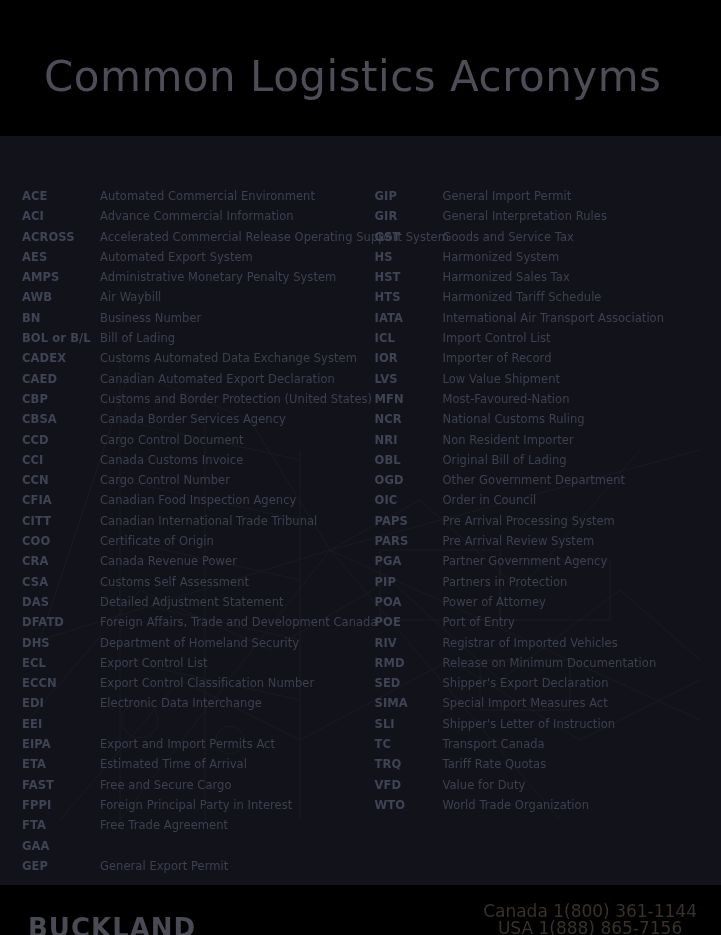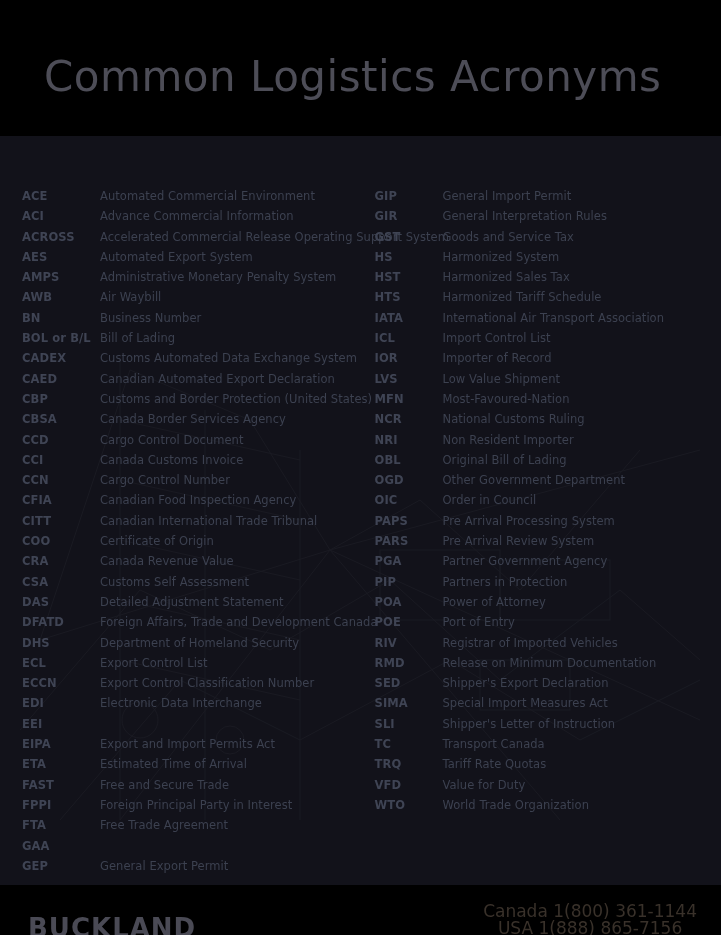--- a/index.html
+++ b/index.html
@@ -226,21 +226,21 @@
       <div class="row">
           <span class="abbr">CITT</span>
           <span class="term">Canadian International Trade Tribunal</span>
         </div>
       <div class="row">
           <span class="abbr">COO</span>
           <span class="term">Certificate of Origin</span>
         </div>
       <div class="row">
           <span class="abbr">CRA</span>
-          <span class="term">Canada Revenue Value</span>
+          <span class="term">Canada Revenue Power</span>
         </div>
       <div class="row">
           <span class="abbr">CSA</span>
           <span class="term">Customs Self Assessment</span>
         </div>
       <div class="row">
           <span class="abbr">DAS</span>
           <span class="term">Detailed Adjustment Statement</span>
         </div>
       <div class="row">
@@ -269,21 +269,21 @@
       <div class="row">
           <span class="abbr">EIPA</span>
           <span class="term">Export and Import Permits Act</span>
         </div>
       <div class="row">
           <span class="abbr">ETA</span>
           <span class="term">Estimated Time of Arrival</span>
         </div>
       <div class="row">
           <span class="abbr">FAST</span>
-          <span class="term">Free and Secure Trade</span>
+          <span class="term">Free and Secure Cargo</span>
         </div>
       <div class="row">
           <span class="abbr">FPPI</span>
           <span class="term">Foreign Principal Party in Interest</span>
         </div>
       <div class="row">
           <span class="abbr">FTA</span>
           <span class="term">Free Trade Agreement</span>
         </div>
       <div class="row">

